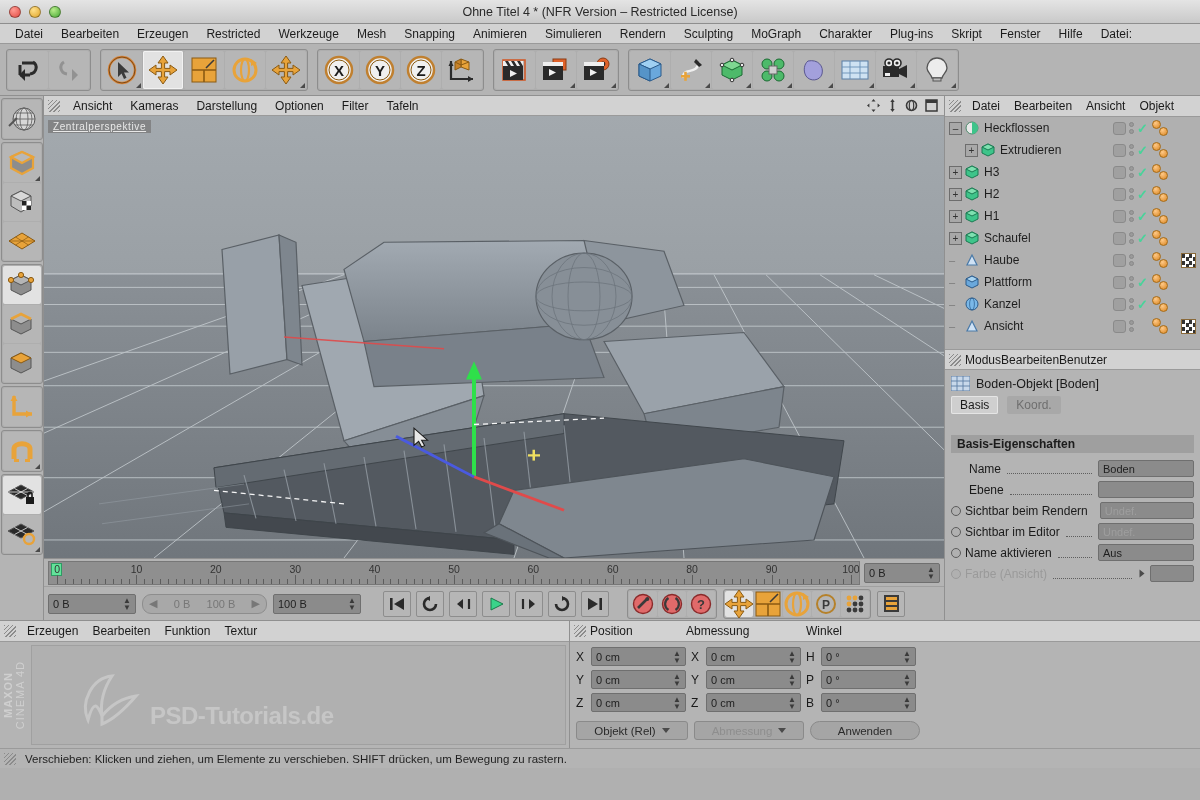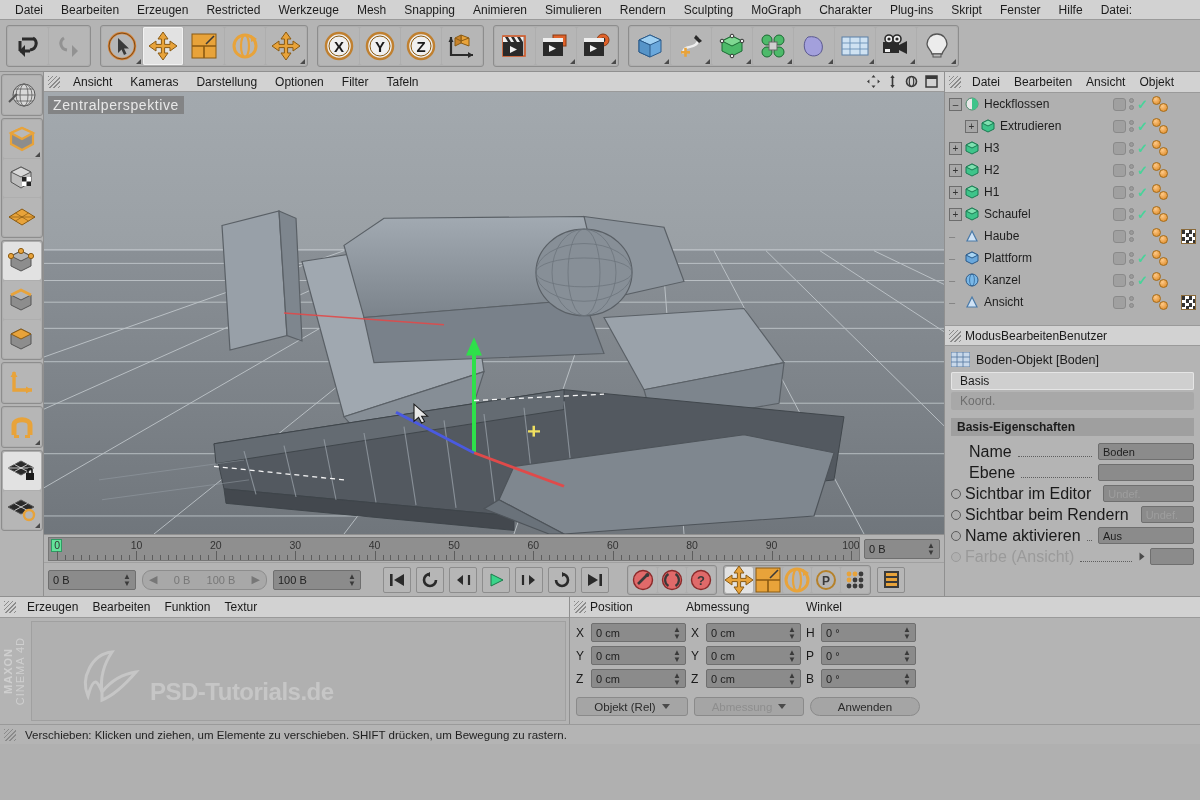--- a/index.html
+++ b/index.html
@@ -91,21 +91,21 @@
   .grip { width: 12px; height: 12px; margin-right: 4px;
     background-image: repeating-linear-gradient(135deg,#8b8b8b 0 1px,transparent 1px 3px); }
   .viewmenu .mi { padding: 0 9px; font-size: 12px; line-height: 20px; }
   .viewnav { position: absolute; right: 6px; display: flex; gap: 7px; align-items: center; }
 
   
   .viewport { position: relative; flex: 1; overflow: hidden; background: #8e9296; }
   .vplabel {
     position: absolute; left: 4px; top: 4px; z-index: 6;
     background: rgba(120,120,120,.75); color: #e8e8e8;
-    font-size: 14px; padding: 1px 5px; letter-spacing: .6px;
+    font-size: 10px; padding: 1px 5px; letter-spacing: .6px; text-decoration: underline;
   }
   .viewport svg { position: absolute; inset: 0; width: 100%; height: 100%; }
 
   
   .timelinebar { height: 28px; background: #b4b4b4; display: flex; align-items: center;
     border-top: 1px solid #909090; padding: 0 4px; gap: 4px; }
   .ruler { position: relative; flex: 1; height: 24px; background: #8f8f8f;
     border: 1px solid #777; overflow: hidden; }
   .ruler .playhead { position: absolute; left: 2px; top: 1px; width: 11px; height: 13px;
     background: #63e39a; border: 1px solid #2f9a63; }
@@ -149,27 +149,27 @@
   .tagdots { display: flex; width: 26px; position: relative; height: 18px; }
   .tagdot { width: 9px; height: 9px; border-radius: 50%; position: absolute;
     background: radial-gradient(circle at 35% 30%, #ffc987, #d98622); border: 1px solid #a76b16; }
   .matchip { width: 15px; height: 15px; border: 1px solid #8a6a3a; background:
     repeating-conic-gradient(#fff 0% 25%, #333 0% 50%) 0 0/7px 7px; }
 
   .attrhdr { height: 21px; background: #d2d2d2; border-top: 1px solid #9a9a9a;
     border-bottom: 1px solid #9a9a9a; display: flex; align-items: center; padding-left: 4px; }
   .attrbody { flex: 1; background: #b4b4b4; padding: 6px 6px 0 6px; overflow: hidden; }
   .attrtitle { display: flex; align-items: center; gap: 6px; font-size: 12.5px; margin-bottom: 5px; }
-  .tabrow { display: flex; gap: 2px; margin-bottom: 8px; flex-direction: column; }
+  .tabrow { display: flex; gap: 9px; margin-bottom: 21px; }
   .atab { font-size: 12px; padding: 2px 9px; background: #a8a8a8; color: #6e6e6e; border-radius: 2px; }
   .atab.sel { background: #cfcfcf; color: #1a1a1a; box-shadow: inset 0 0 0 1px #e5e5e5; }
   .secthdr { background: #9f9f9f; font-size: 12px; font-weight: bold; padding: 2px 6px;
     color: #1c1c1c; margin-bottom: 5px; }
   .arow { display: flex; align-items: center; height: 21px; gap: 4px; }
-  .arow .lbl { font-size: 16px; white-space: nowrap; }
+  .arow .lbl { font-size: 12px; white-space: nowrap; }
   .dotleader { flex: 1; border-bottom: 1px dotted #5e5e5e; height: 10px; margin: 0 2px; }
   .afield { width: 96px; height: 17px; background: #8b8b8b; border: 1px solid #6f6f6f;
     border-radius: 2px; font-size: 11px; color: #1e1e1e; padding: 0 4px; line-height: 16px; }
   .afield.dim { color: #9e9e9e; }
   .afield.empty { color: transparent; }
   .radio { width: 10px; height: 10px; border-radius: 50%; border: 1px solid #5c5c5c;
     background: #b0b0b0; flex: 0 0 auto; }
   .radio.off { border-color: #9a9a9a; }
   .dimtext { color: #9a9a9a; }
 
@@ -204,20 +204,28 @@
 
   .statusbar { height: 20px; background: #b4b4b4; border-top: 1px solid #9a9a9a;
     display: flex; align-items: center; padding-left: 4px; gap: 5px; }
   .statustext { font-size: 11.5px; color: #1f1f1f; }
 </style>
 </head>
 <body>
 
 <div id="app">
 
+  <div class="titlebar">
+    <div class="traffic">
+      <div class="dot red"></div>
+      <div class="dot yellow"></div>
+      <div class="dot green"></div>
+    </div>
+    <div class="title-text">Ohne Titel 4 * (NFR Version – Restricted License)</div>
+  </div>
 
   <div class="menubar" id="menubar">
       <div class="mi">Datei</div>
       <div class="mi">Bearbeiten</div>
       <div class="mi">Erzeugen</div>
       <div class="mi">Restricted</div>
       <div class="mi">Werkzeuge</div>
       <div class="mi">Mesh</div>
       <div class="mi">Snapping</div>
       <div class="mi">Animieren</div>
@@ -1357,27 +1365,27 @@
               <span class="afield">Boden</span>
             </div>
             <div class="arow">
               <span style="width: 14px;"></span>
               <span class="lbl">Ebene</span>
               <span class="dotleader"></span>
               <span class="afield empty">·</span>
             </div>
             <div class="arow">
               <span class="radio"></span>
-              <span class="lbl">Sichtbar im Editor</span>
+              <span class="lbl">Sichtbar beim Rendern</span>
               <span class="dotleader"></span>
               <span class="afield dim">Undef.</span>
             </div>
             <div class="arow">
               <span class="radio"></span>
-              <span class="lbl">Sichtbar beim Rendern</span>
+              <span class="lbl">Sichtbar im Editor</span>
               <span class="dotleader"></span>
               <span class="afield dim">Undef.</span>
             </div>
             <div class="arow">
               <span class="radio"></span>
               <span class="lbl">Name aktivieren</span>
               <span class="dotleader"></span>
               <span class="afield">Aus</span>
             </div>
             <div class="arow">

